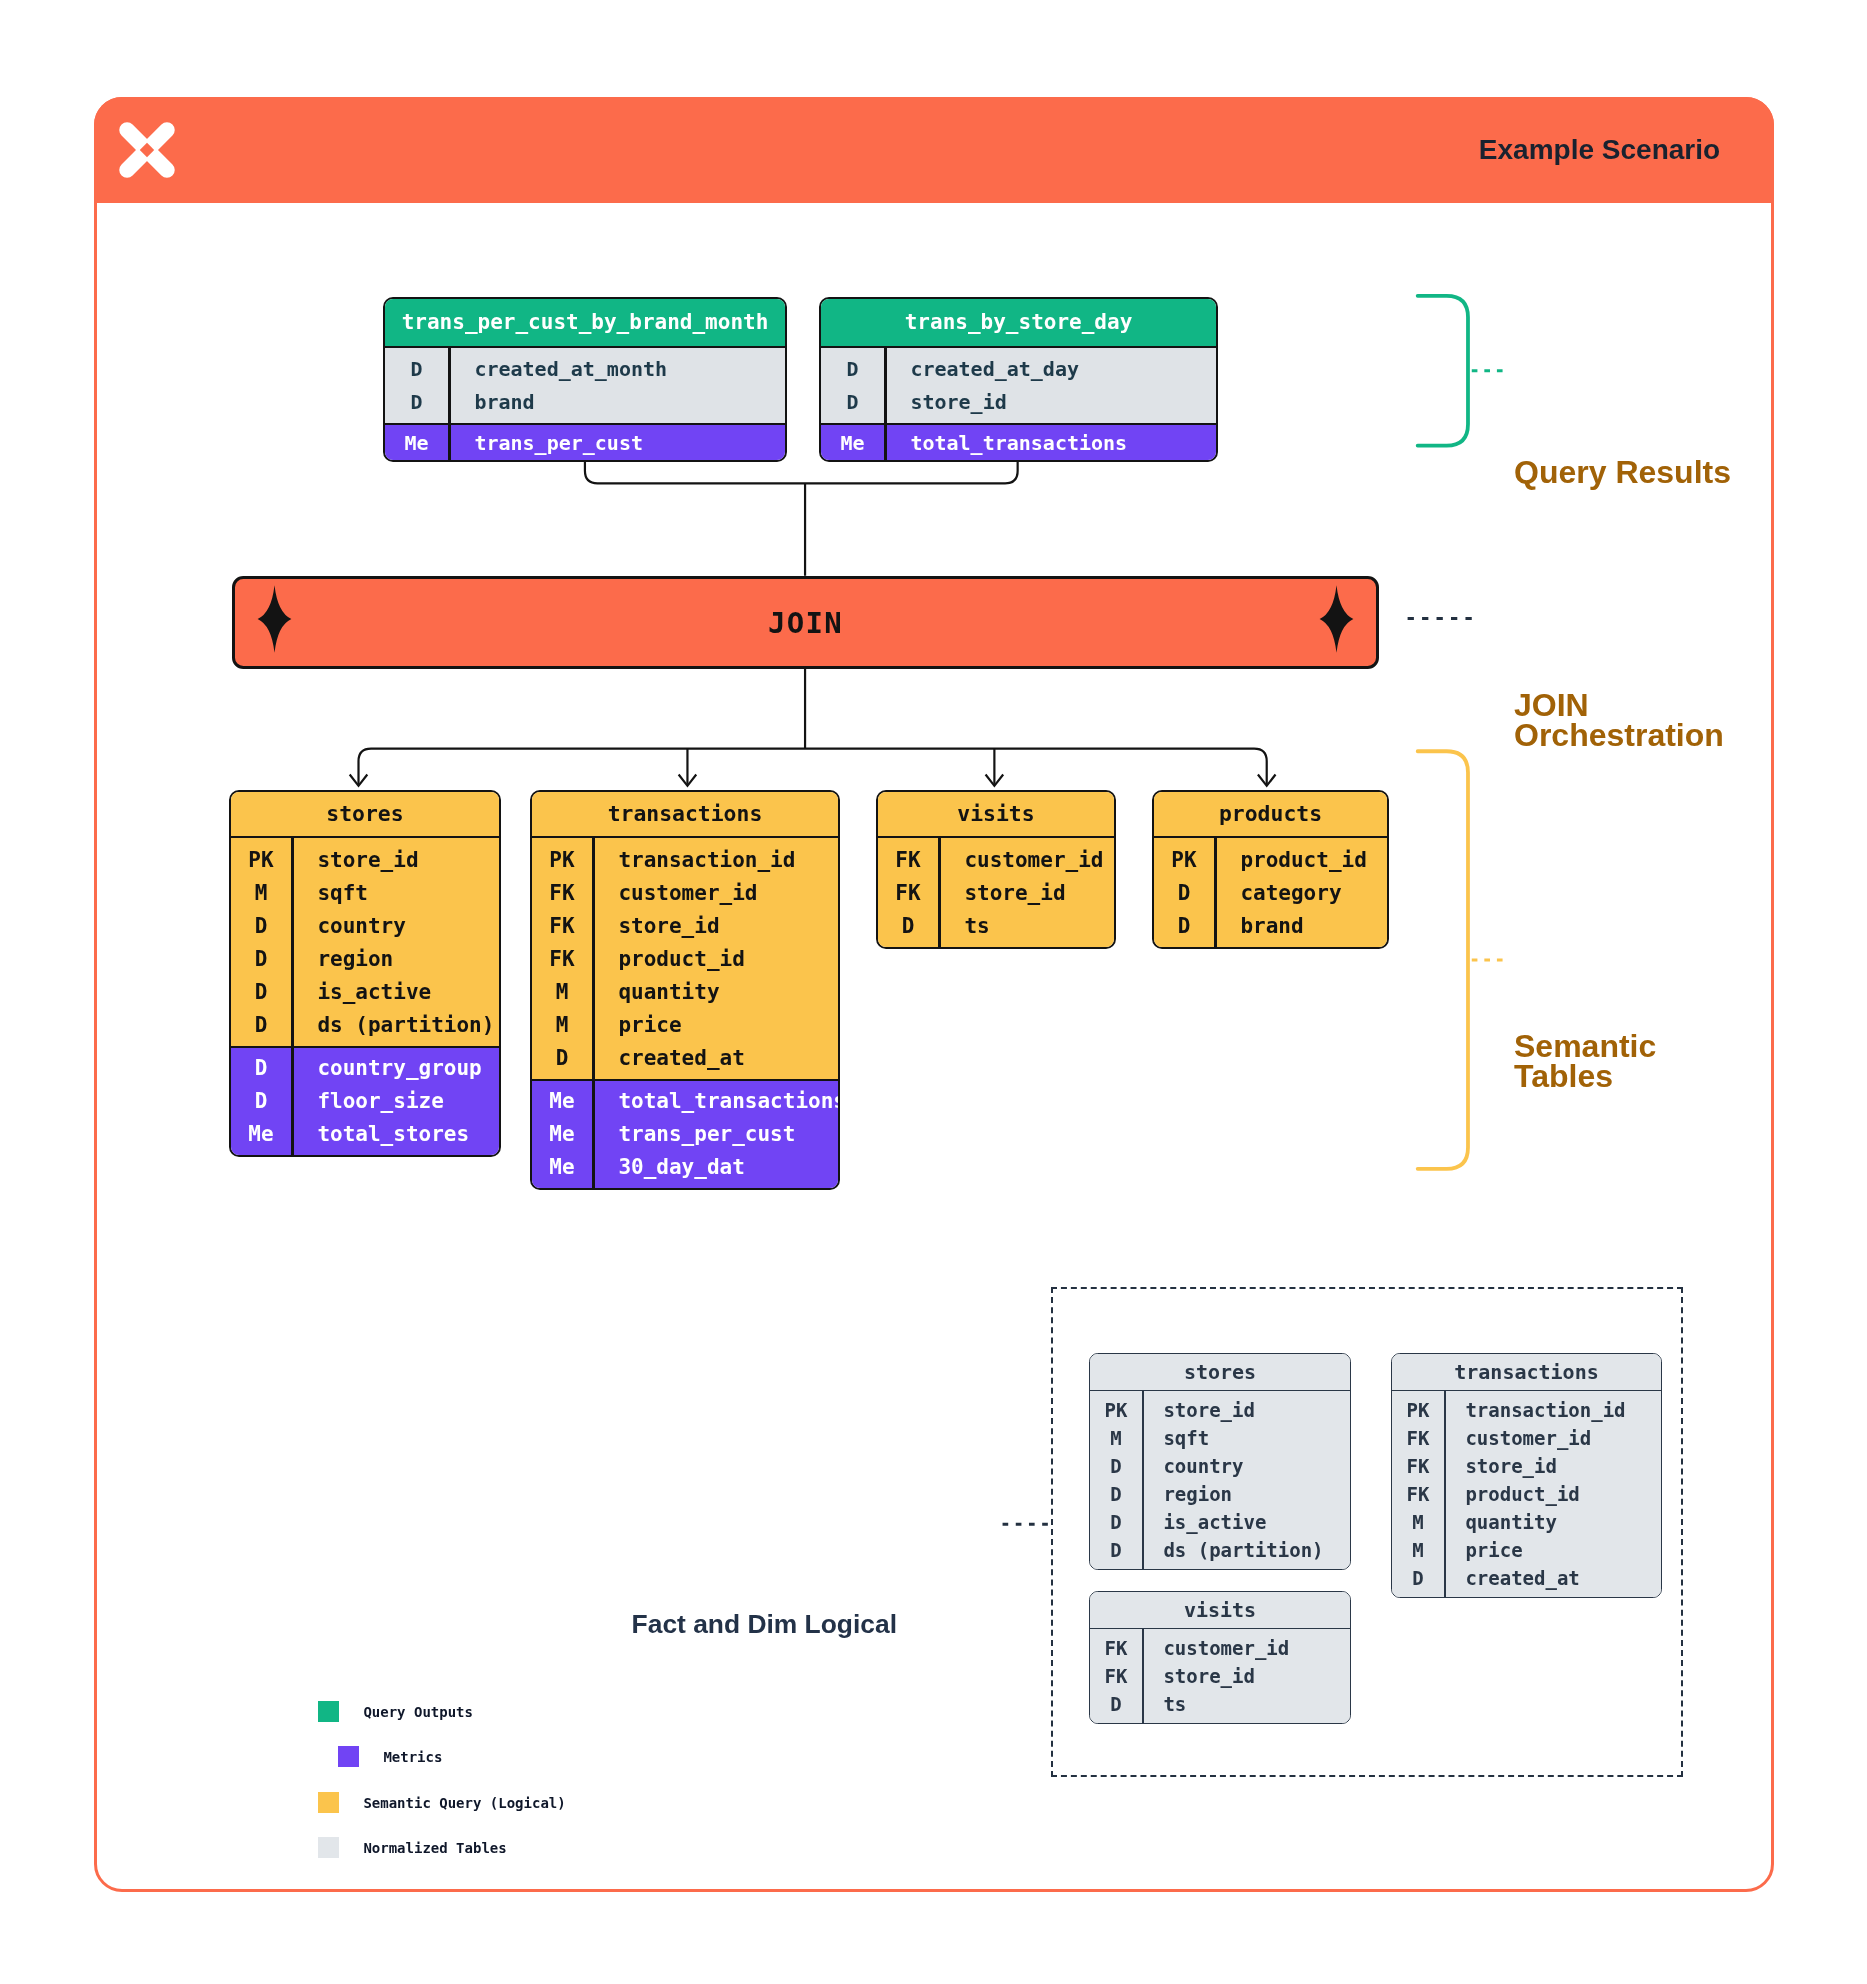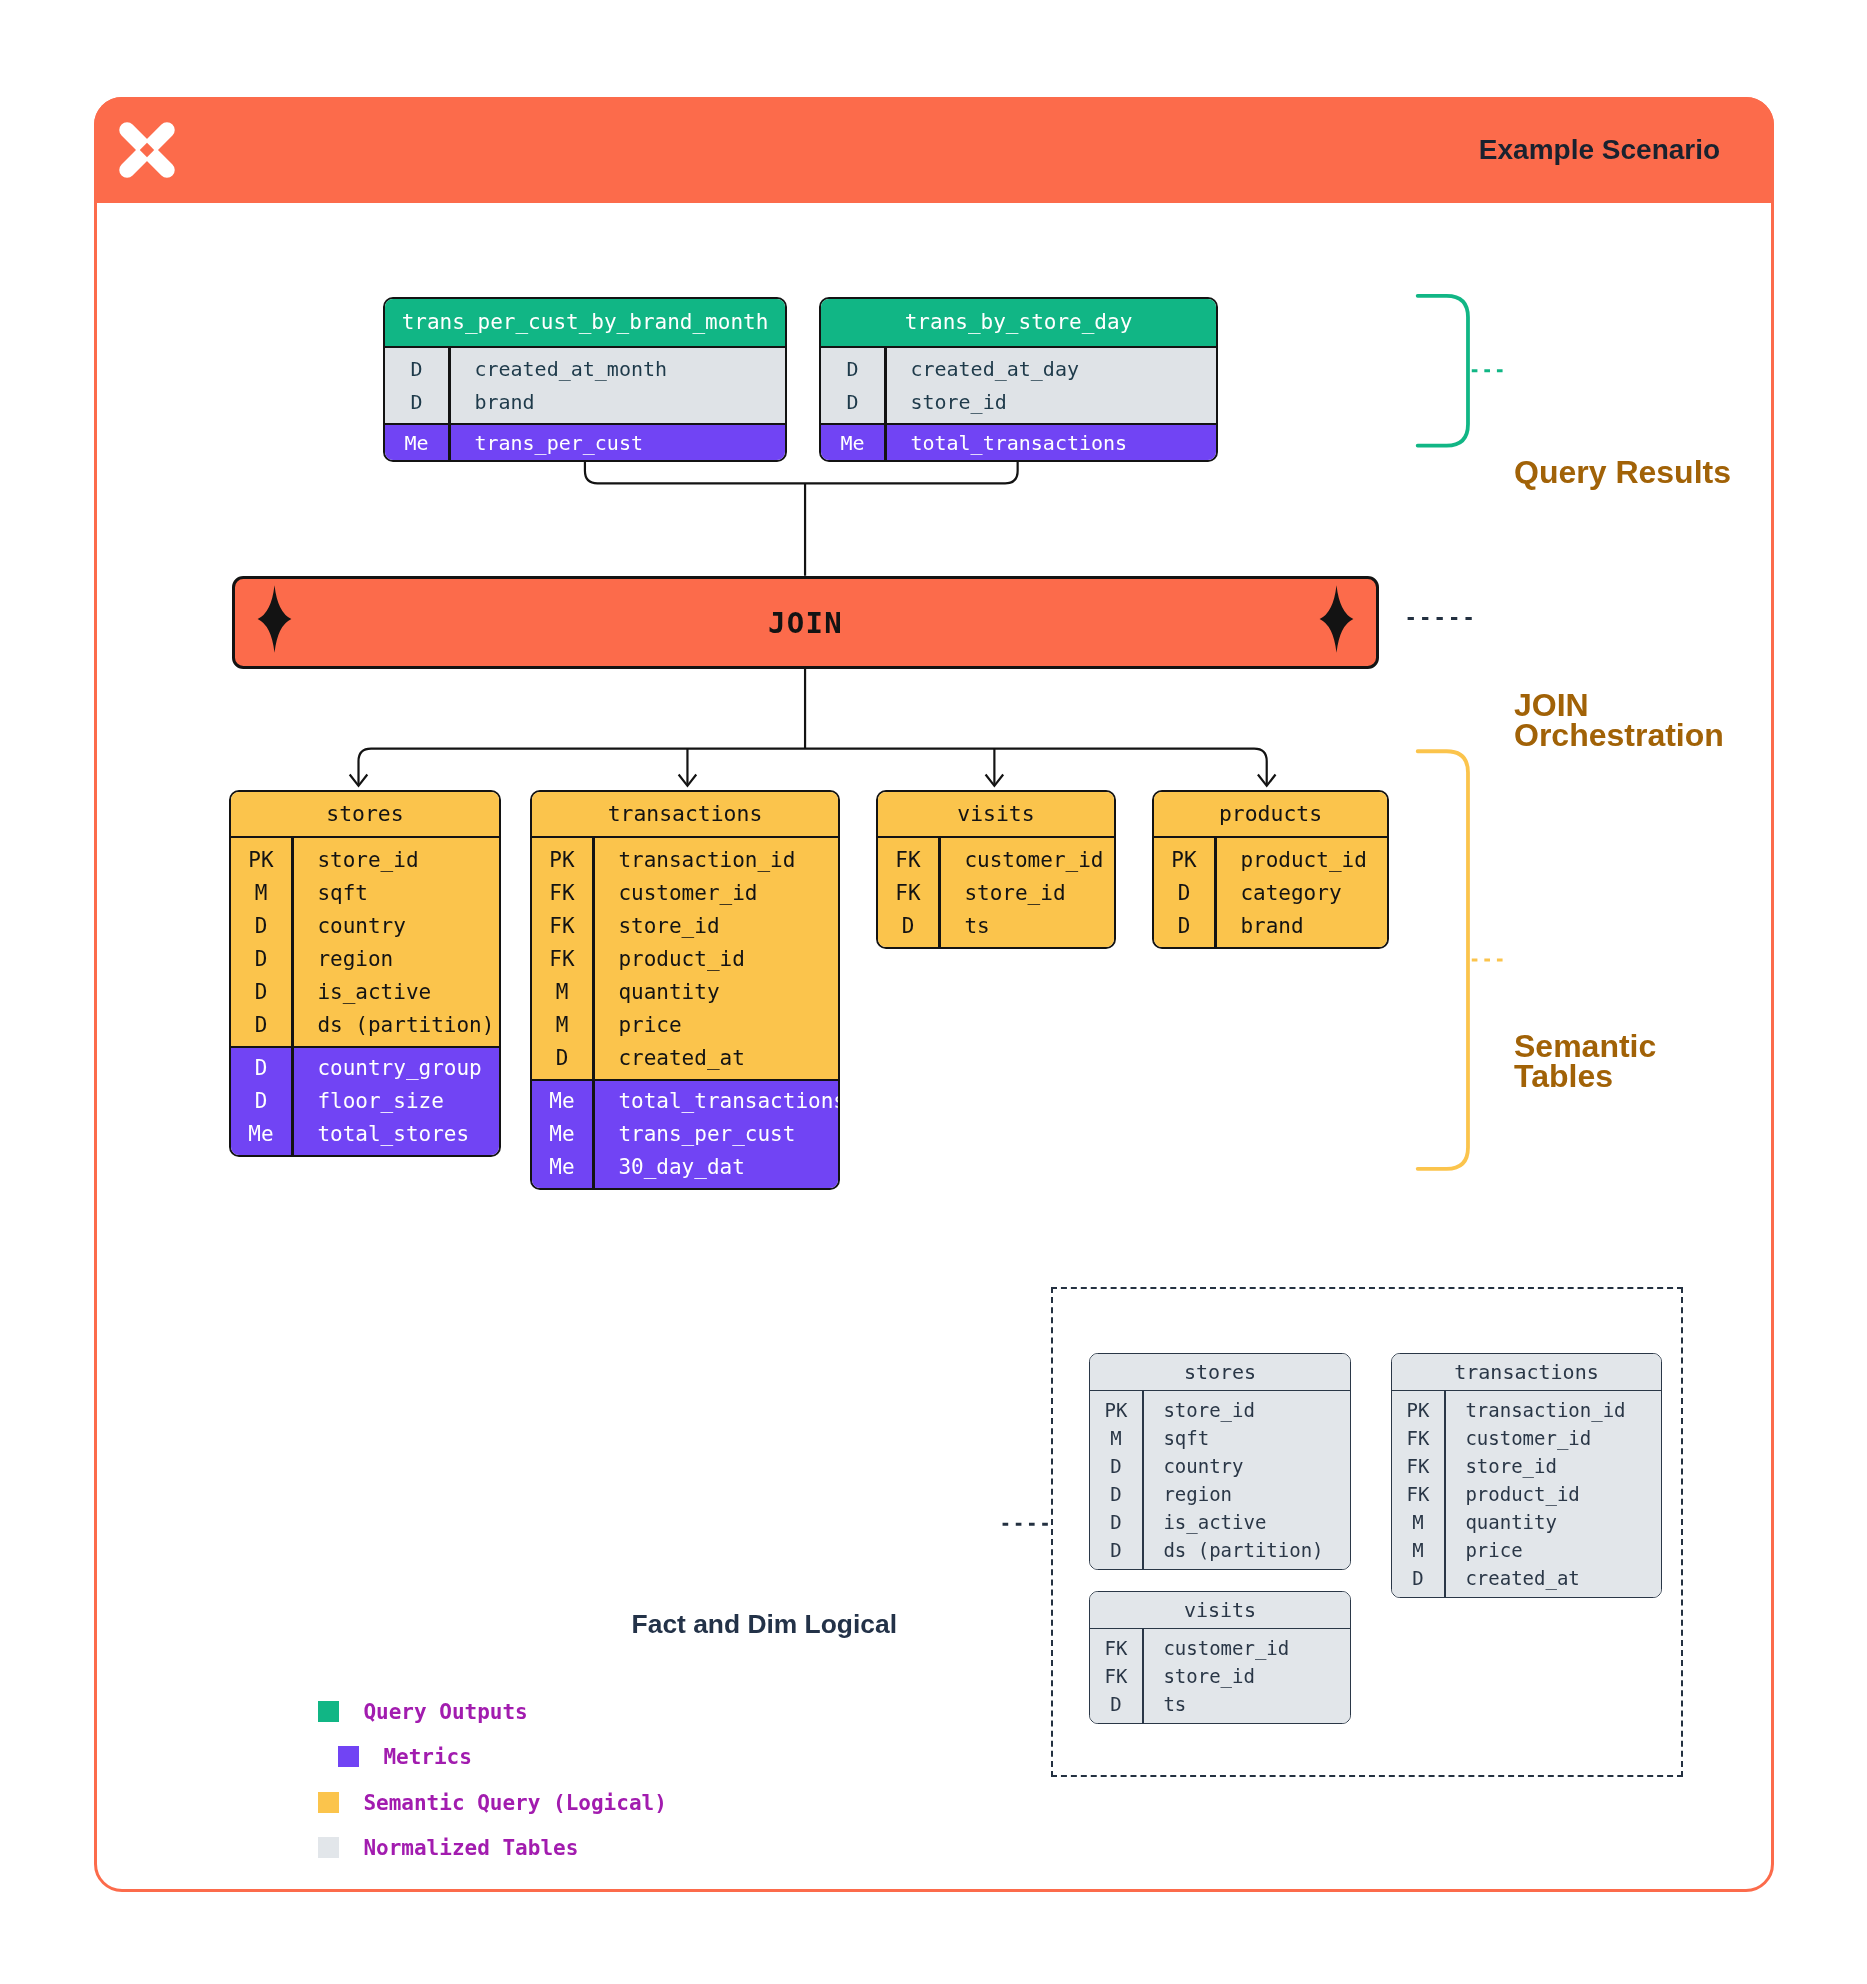--- a/index.html
+++ b/index.html
@@ -10,21 +10,21 @@
   .card{position:absolute;left:94px;top:97px;width:1674px;height:1789px;
         background:#ffffff;border:3.1px solid #FC6B4B;border-radius:28px;}
   .card-header{position:absolute;left:-3.1px;top:-3.1px;right:-3.1px;height:106px;
         background:#FC6B4B;border-radius:28px 28px 0 0;}
   .brand-title{position:absolute;right:54px;top:0;height:106px;line-height:106px;
         font-size:28px;font-weight:700;color:#19222F;}
   .logo{position:absolute;left:22.6px;top:22.6px;width:60px;height:60px;}
 
   
   .tbl{position:absolute;border:2.5px solid #131313;border-radius:10px;overflow:hidden;
-       font-family:"DejaVu Sans Mono","Liberation Mono",monospace;font-weight:400;}
+       font-family:"DejaVu Sans Mono","Liberation Mono",monospace;font-weight:700;}
   .tbl .head{text-align:center;border-bottom:2.5px solid #131313;}
   .tbl .sect{position:relative;}
   .tbl .divider{position:absolute;top:0;bottom:0;width:2.5px;background:#131313;}
   .tbl .row{display:flex;align-items:center;}
   .tbl .key{flex:0 0 auto;text-align:center;}
   .tbl .nm{padding-left:26.4px;white-space:nowrap;}
 
   
   .qr .head{background:#11B685;color:#ffffff;height:47px;line-height:47px;font-size:21px;}
   .qr .dims{background:#DFE3E7;color:#1E3A4A;padding:4.4px 0;}
@@ -67,21 +67,21 @@
 
   
   .dashed-box{position:absolute;left:1052px;top:1284px;width:628px;height:486px;
         border:2.5px dashed #233040;}
 
   
   .legend{position:absolute;left:221px;top:1601px;}
   .legend-item{position:absolute;left:0;display:flex;align-items:center;height:21.4px;}
   .legend-swatch{width:21.4px;height:21.4px;margin-right:24px;flex:0 0 auto;}
   .legend-text{font-family:"DejaVu Sans Mono","Liberation Mono",monospace;
-        font-weight:700;font-size:21px;color:#a21caf;white-space:nowrap;}
+        font-weight:700;font-size:14px;color:#0f172a;white-space:nowrap;}
 
   svg.overlay{position:absolute;left:0;top:0;pointer-events:none;}
 </style>
 </head>
 <body>
 
 <div class="page">
   <div class="card">
 
     <div class="card-header">

